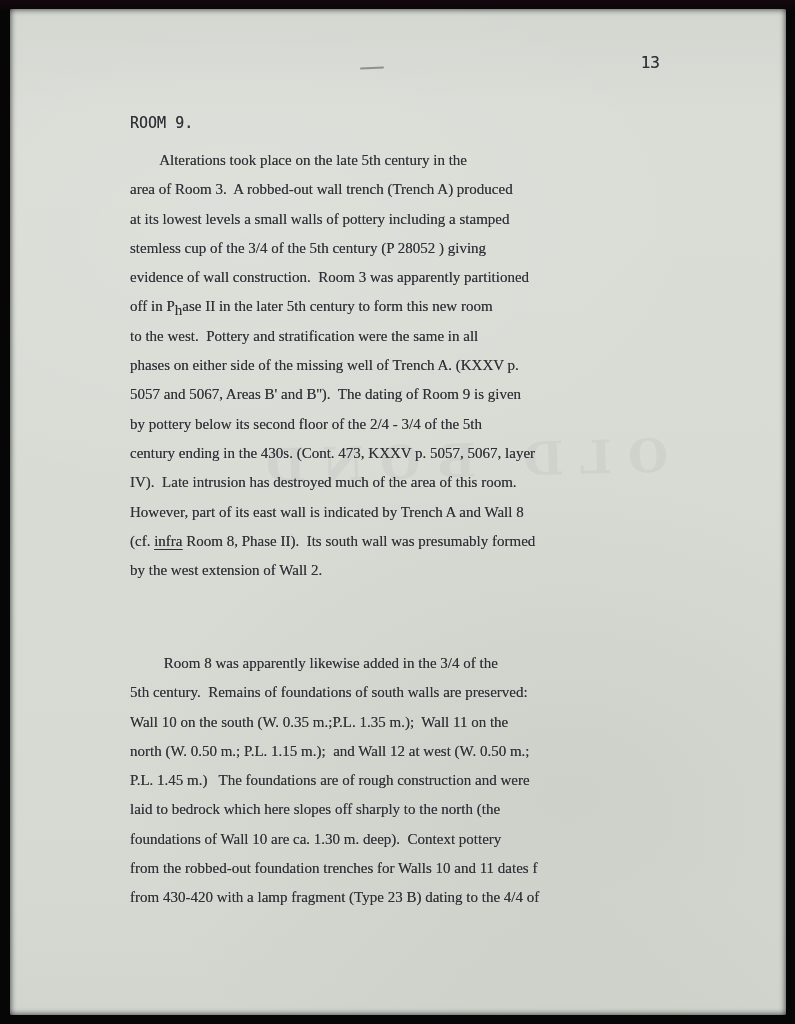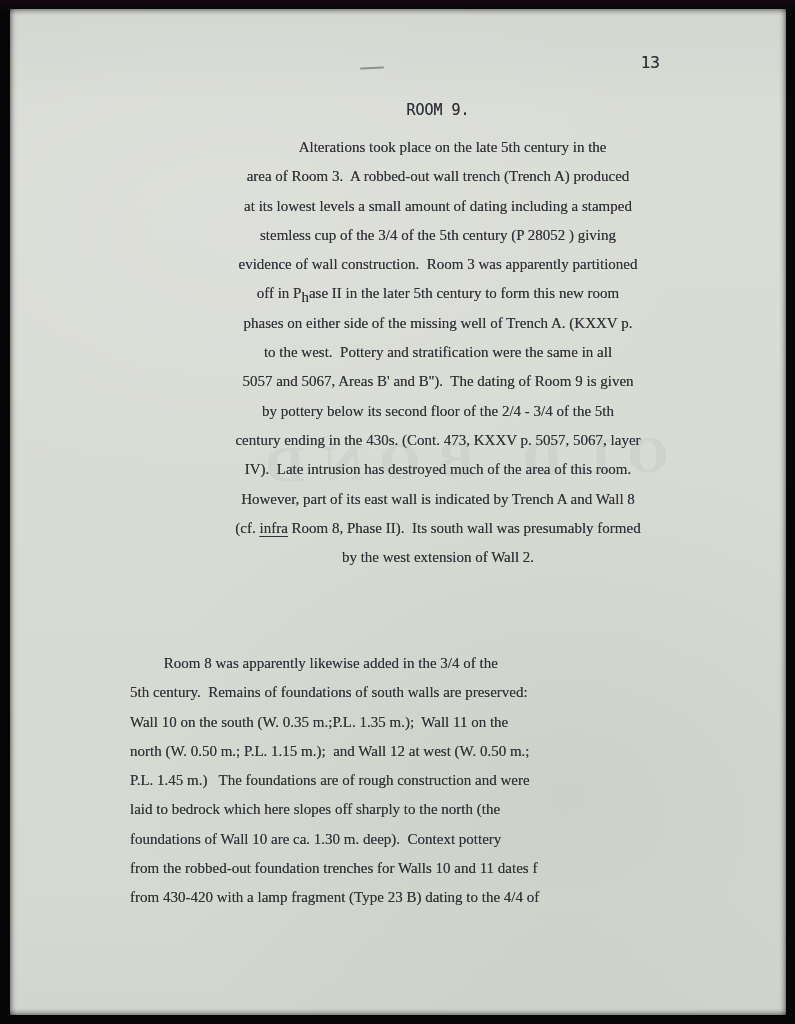--- a/index.html
+++ b/index.html
@@ -60,21 +60,21 @@
     color: rgba(55, 65, 78, 0.055);
     transform: scaleX(-1) rotate(1.5deg);
     white-space: nowrap;
     pointer-events: none;
   }
   .section {
     position: absolute;
     left: 120px;
     right: 40px;
   }
-  .section-1 { top: 87px; text-align: center; }
+  .section-1 { top: 100px; }
   .section-2 { top: 640px; }
   .heading {
     font-size: 15px;
     line-height: 29px;
     margin-bottom: 8px;
     white-space: pre;
     text-shadow: 0 0 0.6px rgba(45,45,52,0.65);
   }
   .lines .line {
     font-size: 15px;
@@ -102,26 +102,26 @@
 
     <div class="pencil-dash"></div>
 
     <div class="page-number">13</div>
 
     <div class="section section-1">
       <div class="heading">ROOM 9.</div>
       <div class="lines">
           <div class="line"><span>        Alterations took place on the late 5th century in the</span></div>
           <div class="line"><span>area of Room 3.  A robbed-out wall trench (Trench A) produced</span></div>
-          <div class="line"><span>at its lowest levels a small amount of dating including a stamped</span></div>
+          <div class="line"><span>at its lowest levels a small walls of pottery including a stamped</span></div>
           <div class="line"><span>stemless cup of the 3/4 of the 5th century (P 28052 ) giving</span></div>
           <div class="line"><span>evidence of wall construction.  Room 3 was apparently partitioned</span></div>
           <div class="line"><span>off in P</span><span class="sub">h</span><span>ase II in the later 5th century to form this new room</span></div>
+          <div class="line"><span>to the west.  Pottery and stratification were the same in all</span></div>
           <div class="line"><span>phases on either side of the missing well of Trench A. (KXXV p.</span></div>
-          <div class="line"><span>to the west.  Pottery and stratification were the same in all</span></div>
           <div class="line"><span>5057 and 5067, Areas B' and B'').  The dating of Room 9 is given</span></div>
           <div class="line"><span>by pottery below its second floor of the 2/4 - 3/4 of the 5th</span></div>
           <div class="line"><span>century ending in the 430s. (Cont. 473, KXXV p. 5057, 5067, layer</span></div>
           <div class="line"><span>IV).  Late intrusion has destroyed much of the area of this room.</span></div>
           <div class="line"><span>However, part of its east wall is indicated by Trench A and Wall 8</span></div>
           <div class="line"><span>(cf. </span><span class="u">infra</span><span> Room 8, Phase II).  Its south wall was presumably formed</span></div>
           <div class="line"><span>by the west extension of Wall 2.</span></div>
         </div>
     </div>
 

